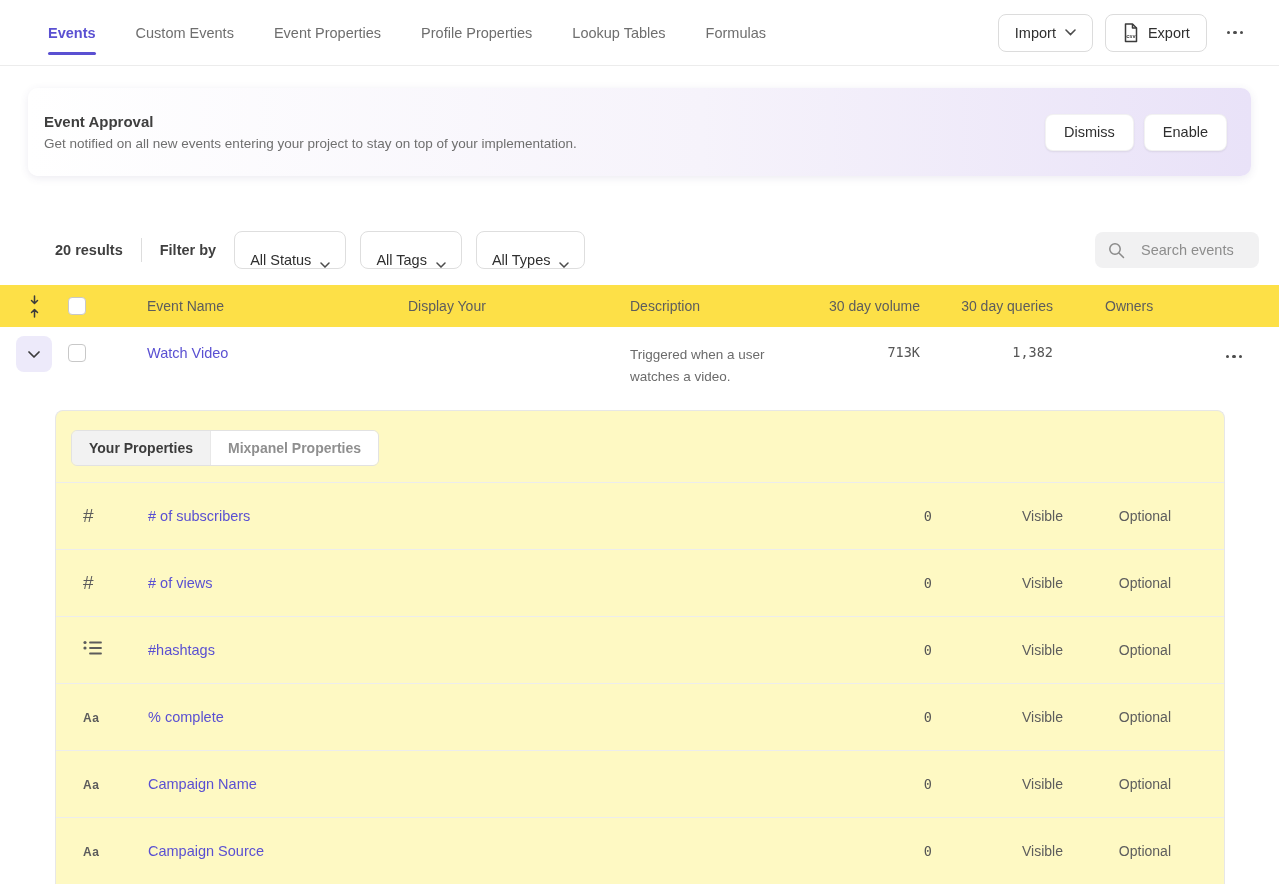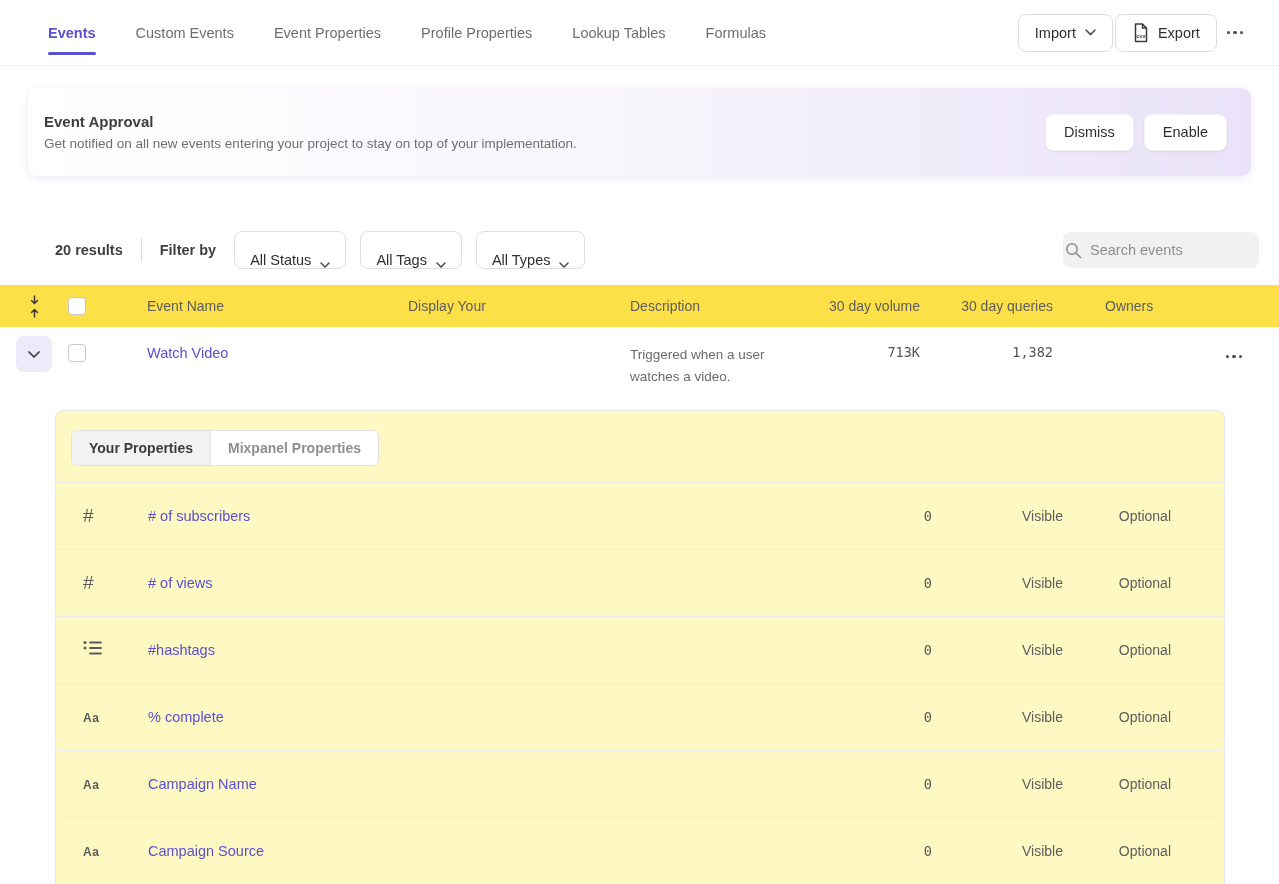--- a/index.html
+++ b/index.html
@@ -8,21 +8,21 @@
 
   
   .topnav { height:66px; display:flex; align-items:stretch; padding:0 28px 0 48px;
     border-bottom:1px solid #ececec; background:#fff; }
   .nav-tabs { display:flex; gap:40px; }
   .nav-tab { position:relative; display:flex; align-items:center; font-size:14.5px;
     color:#6e6e6e; font-weight:500; cursor:pointer; white-space:nowrap; }
   .nav-tab.active { color:#5a50d2; font-weight:700; }
   .nav-tab.active::after { content:""; position:absolute; left:0; right:0; bottom:10px;
     height:3.5px; border-radius:3px; background:#5a50d2; }
-  .nav-right { margin-left:auto; display:flex; align-items:center; gap:2px; }
+  .nav-right { margin-left:auto; display:flex; align-items:center; gap:12px; }
   .btn { display:inline-flex; align-items:center; gap:9px; height:38px; padding:0 16px;
     background:#fff; border:1px solid #dcdcdc; border-radius:8px; font-size:14.5px;
     font-weight:500; color:#2f2f2f; cursor:pointer; }
   .btn-plain { border:none; padding:0 8px; }
 
   
   .icn { display:inline-flex; align-items:center; justify-content:center; }
   .dots { display:inline-flex; gap:3px; }
   .dots i { width:3.4px; height:3.4px; border-radius:50%; background:#4c4c4c; }
 
@@ -39,22 +39,22 @@
     box-shadow:0 1px 2px rgba(0,0,0,0.08); cursor:pointer; }
 
   
   .toolbar { margin:55px 20px 0 55px; height:38px; display:flex; align-items:center; }
   .results { font-size:14.5px; font-weight:700; color:#3f3f3f; }
   .tb-divider { width:1px; height:24px; background:#ddd; margin:0 18px; }
   .filterby { font-size:14.5px; font-weight:700; color:#3f3f3f; margin-right:18px; }
   .pill { display:inline-flex; align-items:flex-end; gap:9px; height:38px; padding:0 15px;
     border:1px solid #dedede; border-radius:8px; background:#fff; font-size:14.5px;
     font-weight:500; color:#2f2f2f; margin-right:14px; cursor:pointer; }
-  .search { margin-left:auto; width:196px; height:36px; background:#f1f1f2; border-radius:8px;
-    display:flex; align-items:center; padding:0 2px; gap:8px; }
+  .search { margin-left:auto; width:164px; height:36px; background:#f1f1f2; border-radius:8px;
+    display:flex; align-items:center; padding:0 13px; gap:16px; }
   .search input { border:none; outline:none; background:transparent; font-size:14.5px;
     color:#3c3c3c; width:130px; font-family:"Liberation Sans", sans-serif; }
   .search input::placeholder { color:#8d8d8d; }
 
   
   .thead { margin-top:16px; height:42px; background:#fde047; display:flex;
     align-items:center; font-size:14px; font-weight:500; color:#5d5d5d; }
   .col-exp { width:68px; display:flex; justify-content:center; }
   .col-chk { width:47px; display:flex; }
   .col-name { width:275px; padding-left:32px; }

